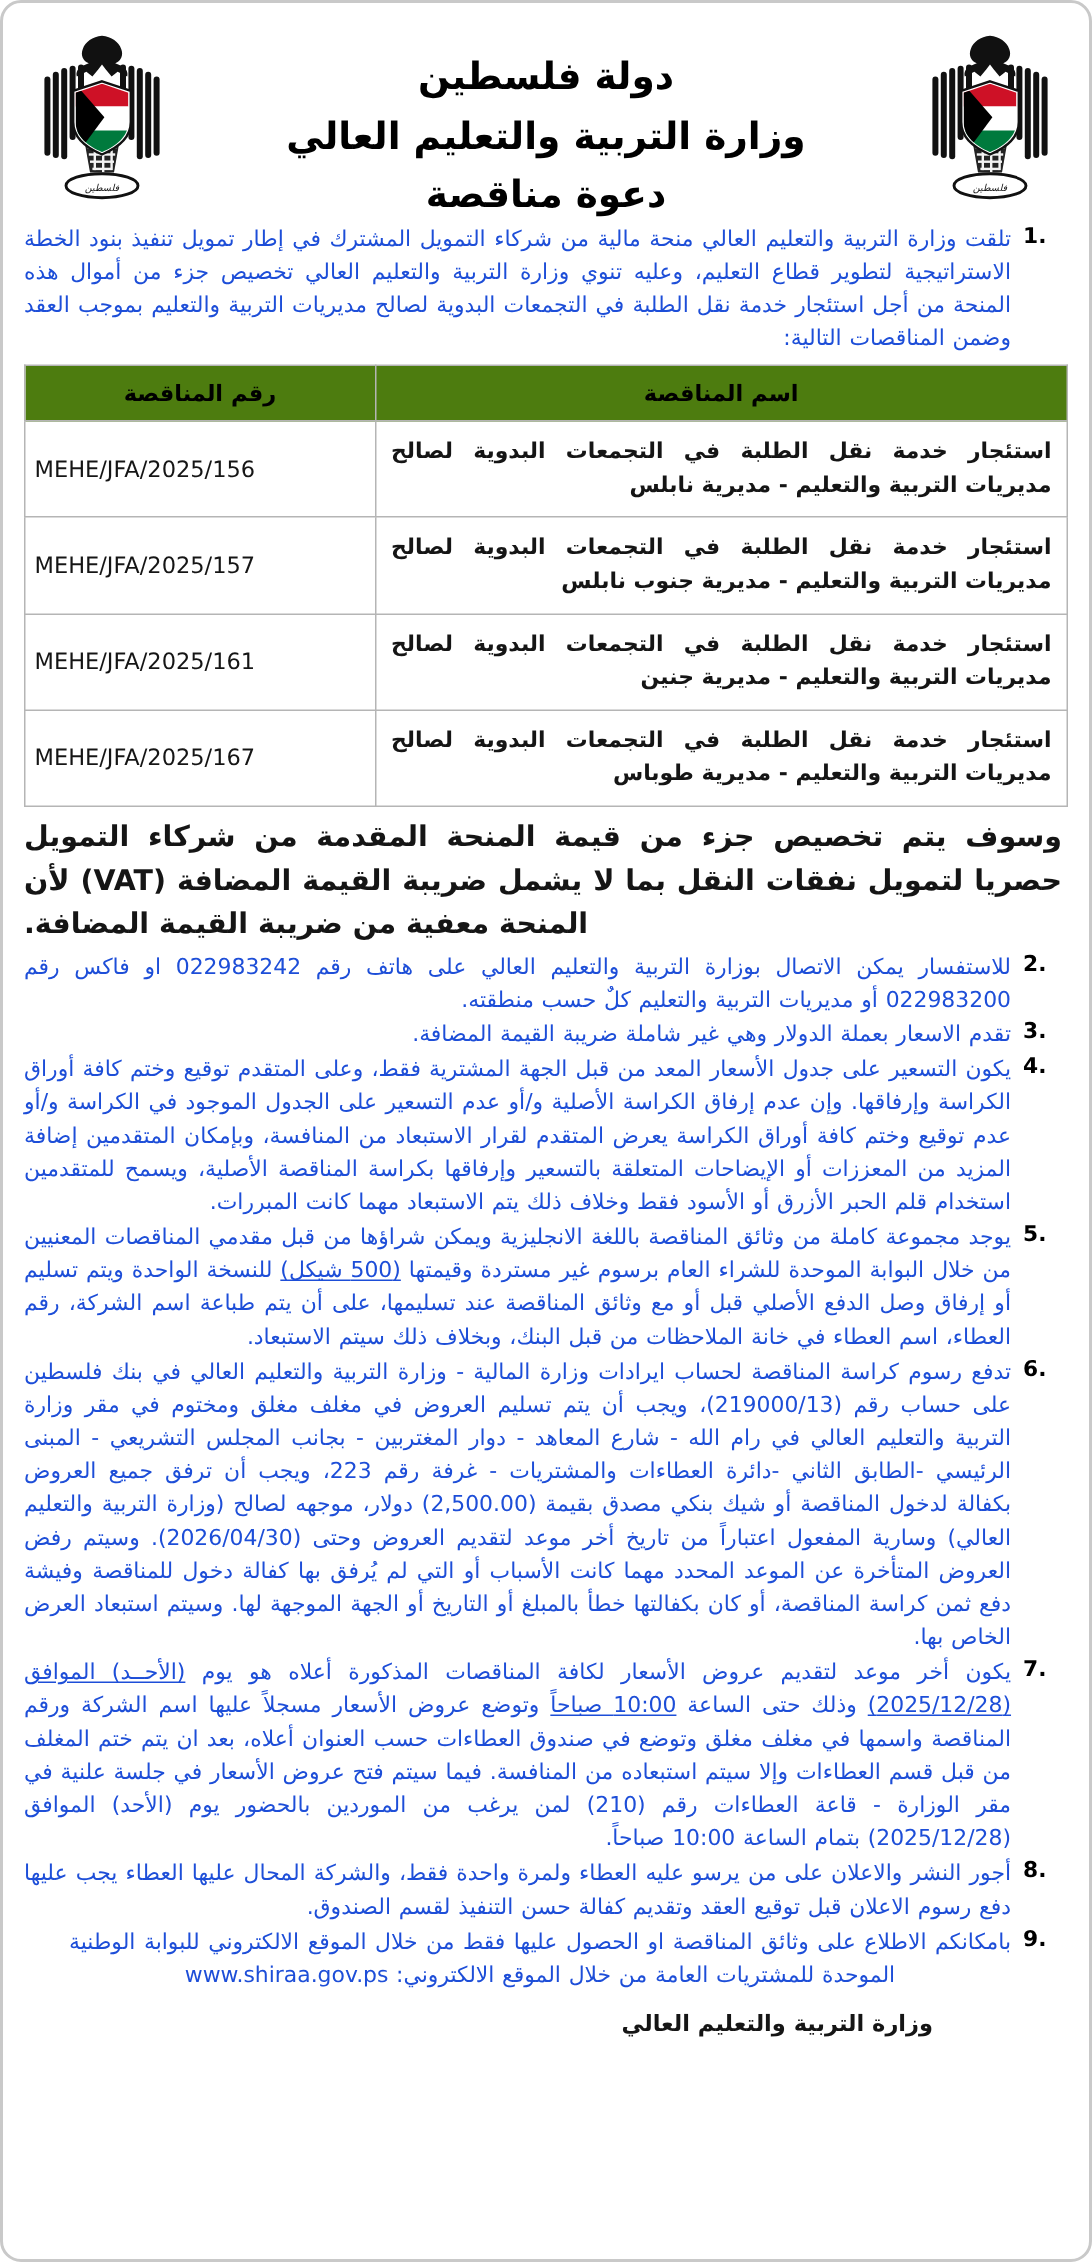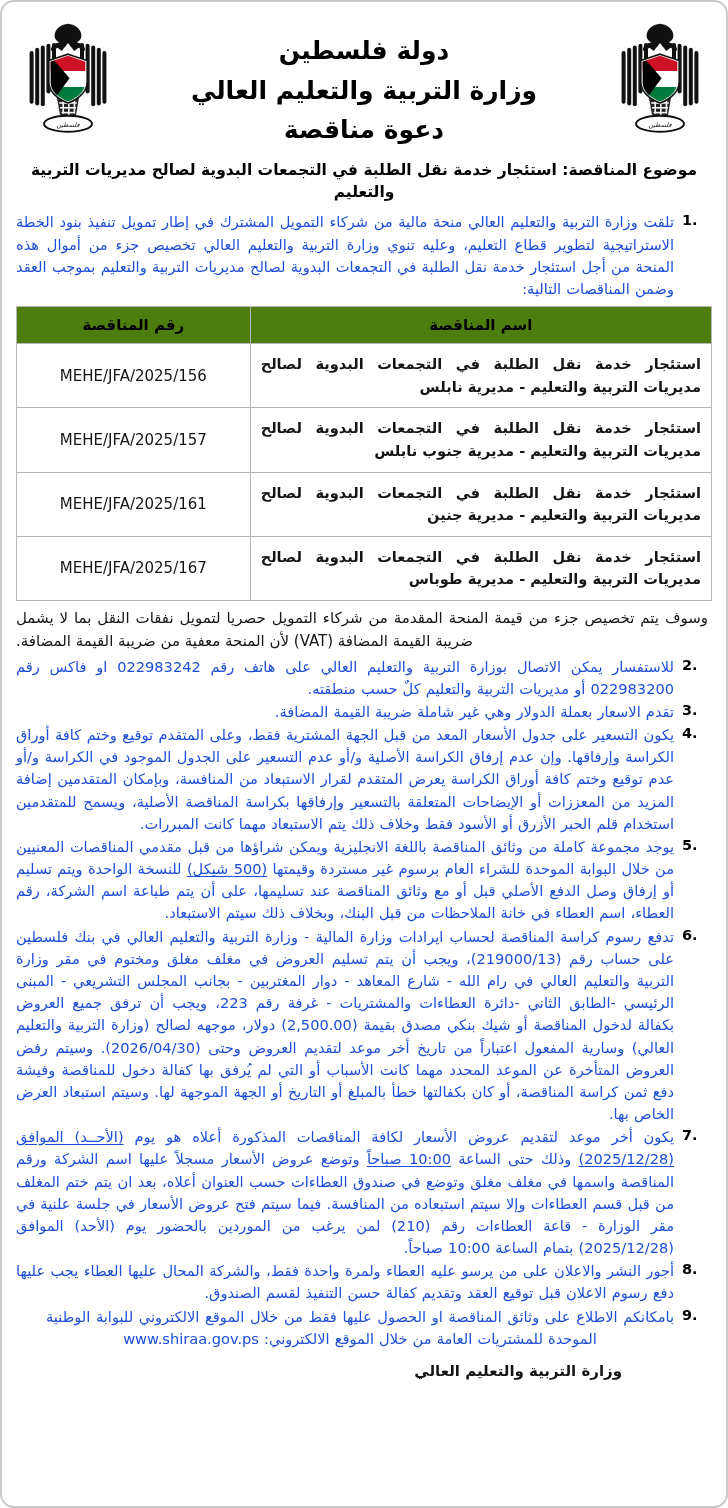--- a/index.html
+++ b/index.html
@@ -88,23 +88,23 @@
     line-height: 1.52;
     text-align: justify;
     text-align-last: left;
     font-weight: normal;
     color: #1d4ed8;
     word-spacing: 0.5px;
   }
   .clause-body.last-right { text-align-last: right; }
 
   .para {
-    font-size: 15px;
+    font-size: 19px;
     line-height: 1.52;
-    font-weight: normal;
+    font-weight: bold;
     text-align: justify;
     text-align-last: left;
     color: #151515;
     margin: 2px 0 3px 0;
     padding-right: 4px;
   }
 
   u, .u { text-decoration: underline; text-underline-offset: 2px; }
 
   
@@ -134,21 +134,21 @@
     padding: 9px 10px;
     font-size: 14.6px;
     line-height: 1.55;
     text-align: justify;
     text-align-last: right;
     font-weight: bold;
     color: #151515;
   }
   .cell-num {
     padding: 9px 6px;
-    text-align: center;
+    text-align: left;
     font-size: 15px;
     direction: ltr;
     unicode-bidi: embed;
     font-weight: normal;
     color: #151515;
     margin-top: 44px;
   }
 
   
   .footer-sign {
@@ -273,21 +273,20 @@
             <rect x="36" y="65" width="48" height="20" fill="#FFFFFF"></rect>
             <rect x="36" y="85" width="48" height="24" fill="#007A3D"></rect>
             <path d="M36 44 L62 74 L36 109 Z" fill="#000000"></path>
           </g>
         </g>
         <text x="60" y="135" font-size="8" text-anchor="middle" fill="#111" font-family="DejaVu Sans, sans-serif">فلسطين</text>
       </svg>
     </div>
   </div>
 
-  <div class="subject">موضوع المناقصة: استئجار خدمة نقل الطلبة في التجمعات البدوية لصالح مديريات التربية والتعليم</div>
 
   <div class="clause">
     <div class="clause-num">1.</div>
     <div class="clause-body last-right">تلقت وزارة التربية والتعليم العالي منحة مالية من شركاء التمويل المشترك في إطار تمويل تنفيذ بنود الخطة الاستراتيجية لتطوير قطاع التعليم، وعليه تنوي وزارة التربية والتعليم العالي تخصيص جزء من أموال هذه المنحة من أجل استئجار خدمة نقل الطلبة في التجمعات البدوية لصالح مديريات التربية والتعليم بموجب العقد وضمن المناقصات التالية:</div>
   </div>
 
   <table class="tender-table">
     <thead>
       <tr>
         <th class="col-name">اسم المناقصة</th>

